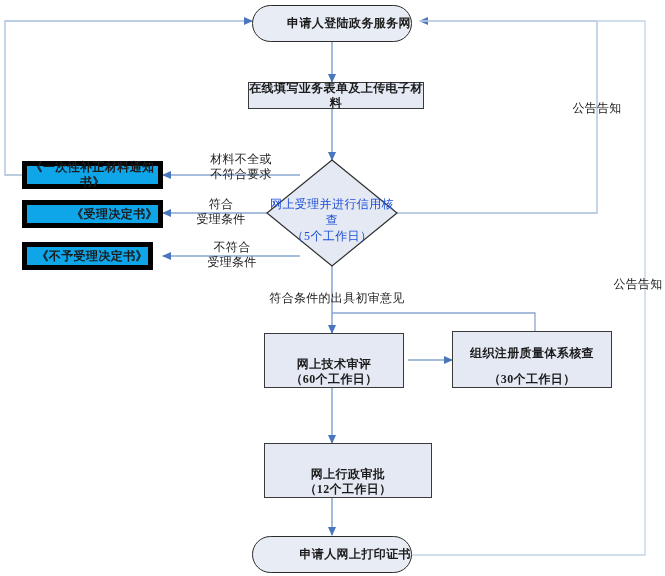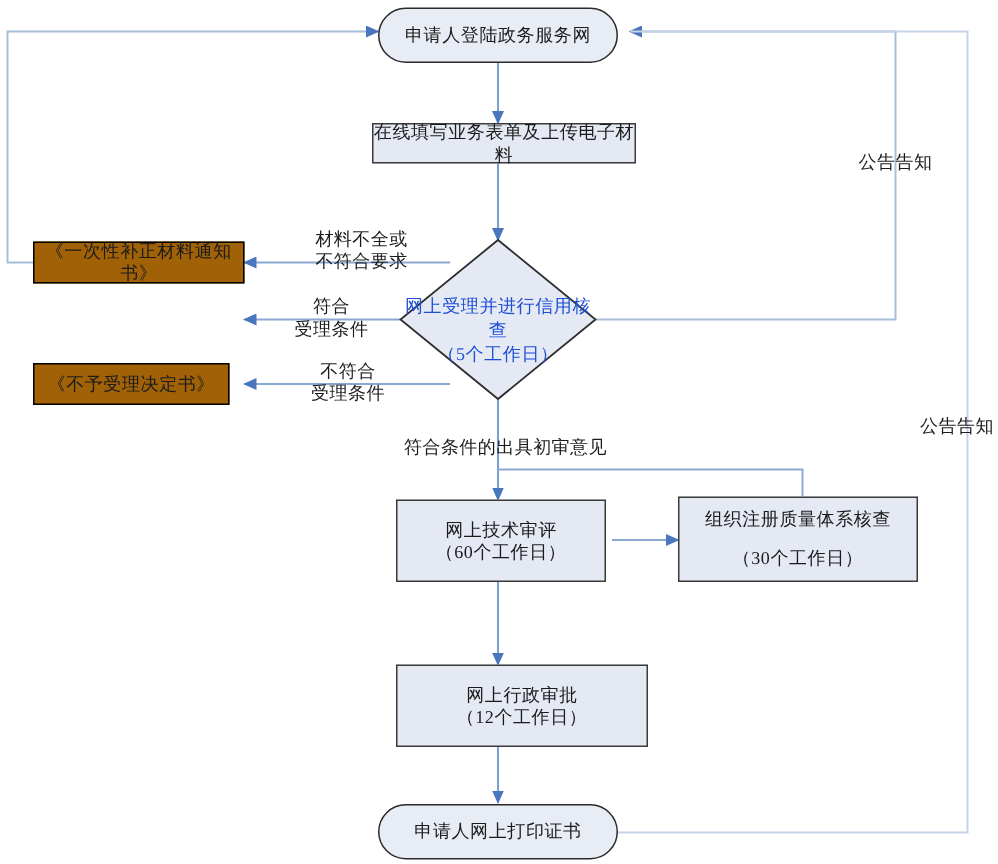--- a/index.html
+++ b/index.html
@@ -24,36 +24,37 @@
     width: 665px;
     height: 576px;
   }
   .node {
     position: absolute;
     box-sizing: border-box;
     background: #e4e9f3;
     border: 1px solid #3a3a3a;
     display: flex;
     align-items: center;
-    justify-content: center;
+    justify-content: flex-end;
     text-align: center;
     color: #1b1b1b;
     font-size: 12px;
     line-height: 15px;
     letter-spacing: 0.4px;
     z-index: 2;
+    font-weight: bold;
   }
   .node.terminator {
     border-radius: 40px;
     background: #e8ecf4;
     border: 1px solid #2b2b2b;
   }
   .node.doc {
-    background: #a16207;
-    border: 1px solid #000000;
+    background: #0ea5e9;
+    border: 5px solid #000000;
   }
   .diamond-shape {
     position: absolute;
     z-index: 1;
   }
   .diamond-label {
     position: absolute;
     z-index: 3;
     text-align: center;
     font-size: 12px;
@@ -126,20 +127,23 @@
   </div>
 
   <div class="node" style="left:248px; top:82px; width:176px; height:27px;">
     <span>在线填写业务表单及上传电子材料</span>
   </div>
 
   <div class="node doc" style="left:22px; top:161px; width:141px; height:28px;">
     <span>《一次性补正材料通知书》</span>
   </div>
 
+  <div class="node doc" style="left:22px; top:200px; width:141px; height:28px;">
+    <span>《受理决定书》</span>
+  </div>
 
   <div class="node doc" style="left:22px; top:242px; width:131px; height:28px;">
     <span>《不予受理决定书》</span>
   </div>
 
   <div class="node" style="left:264px; top:333px; width:140px; height:55px; flex-direction:column;">
     <span>网上技术审评</span>
     <span>（60个工作日）</span>
   </div>
 

